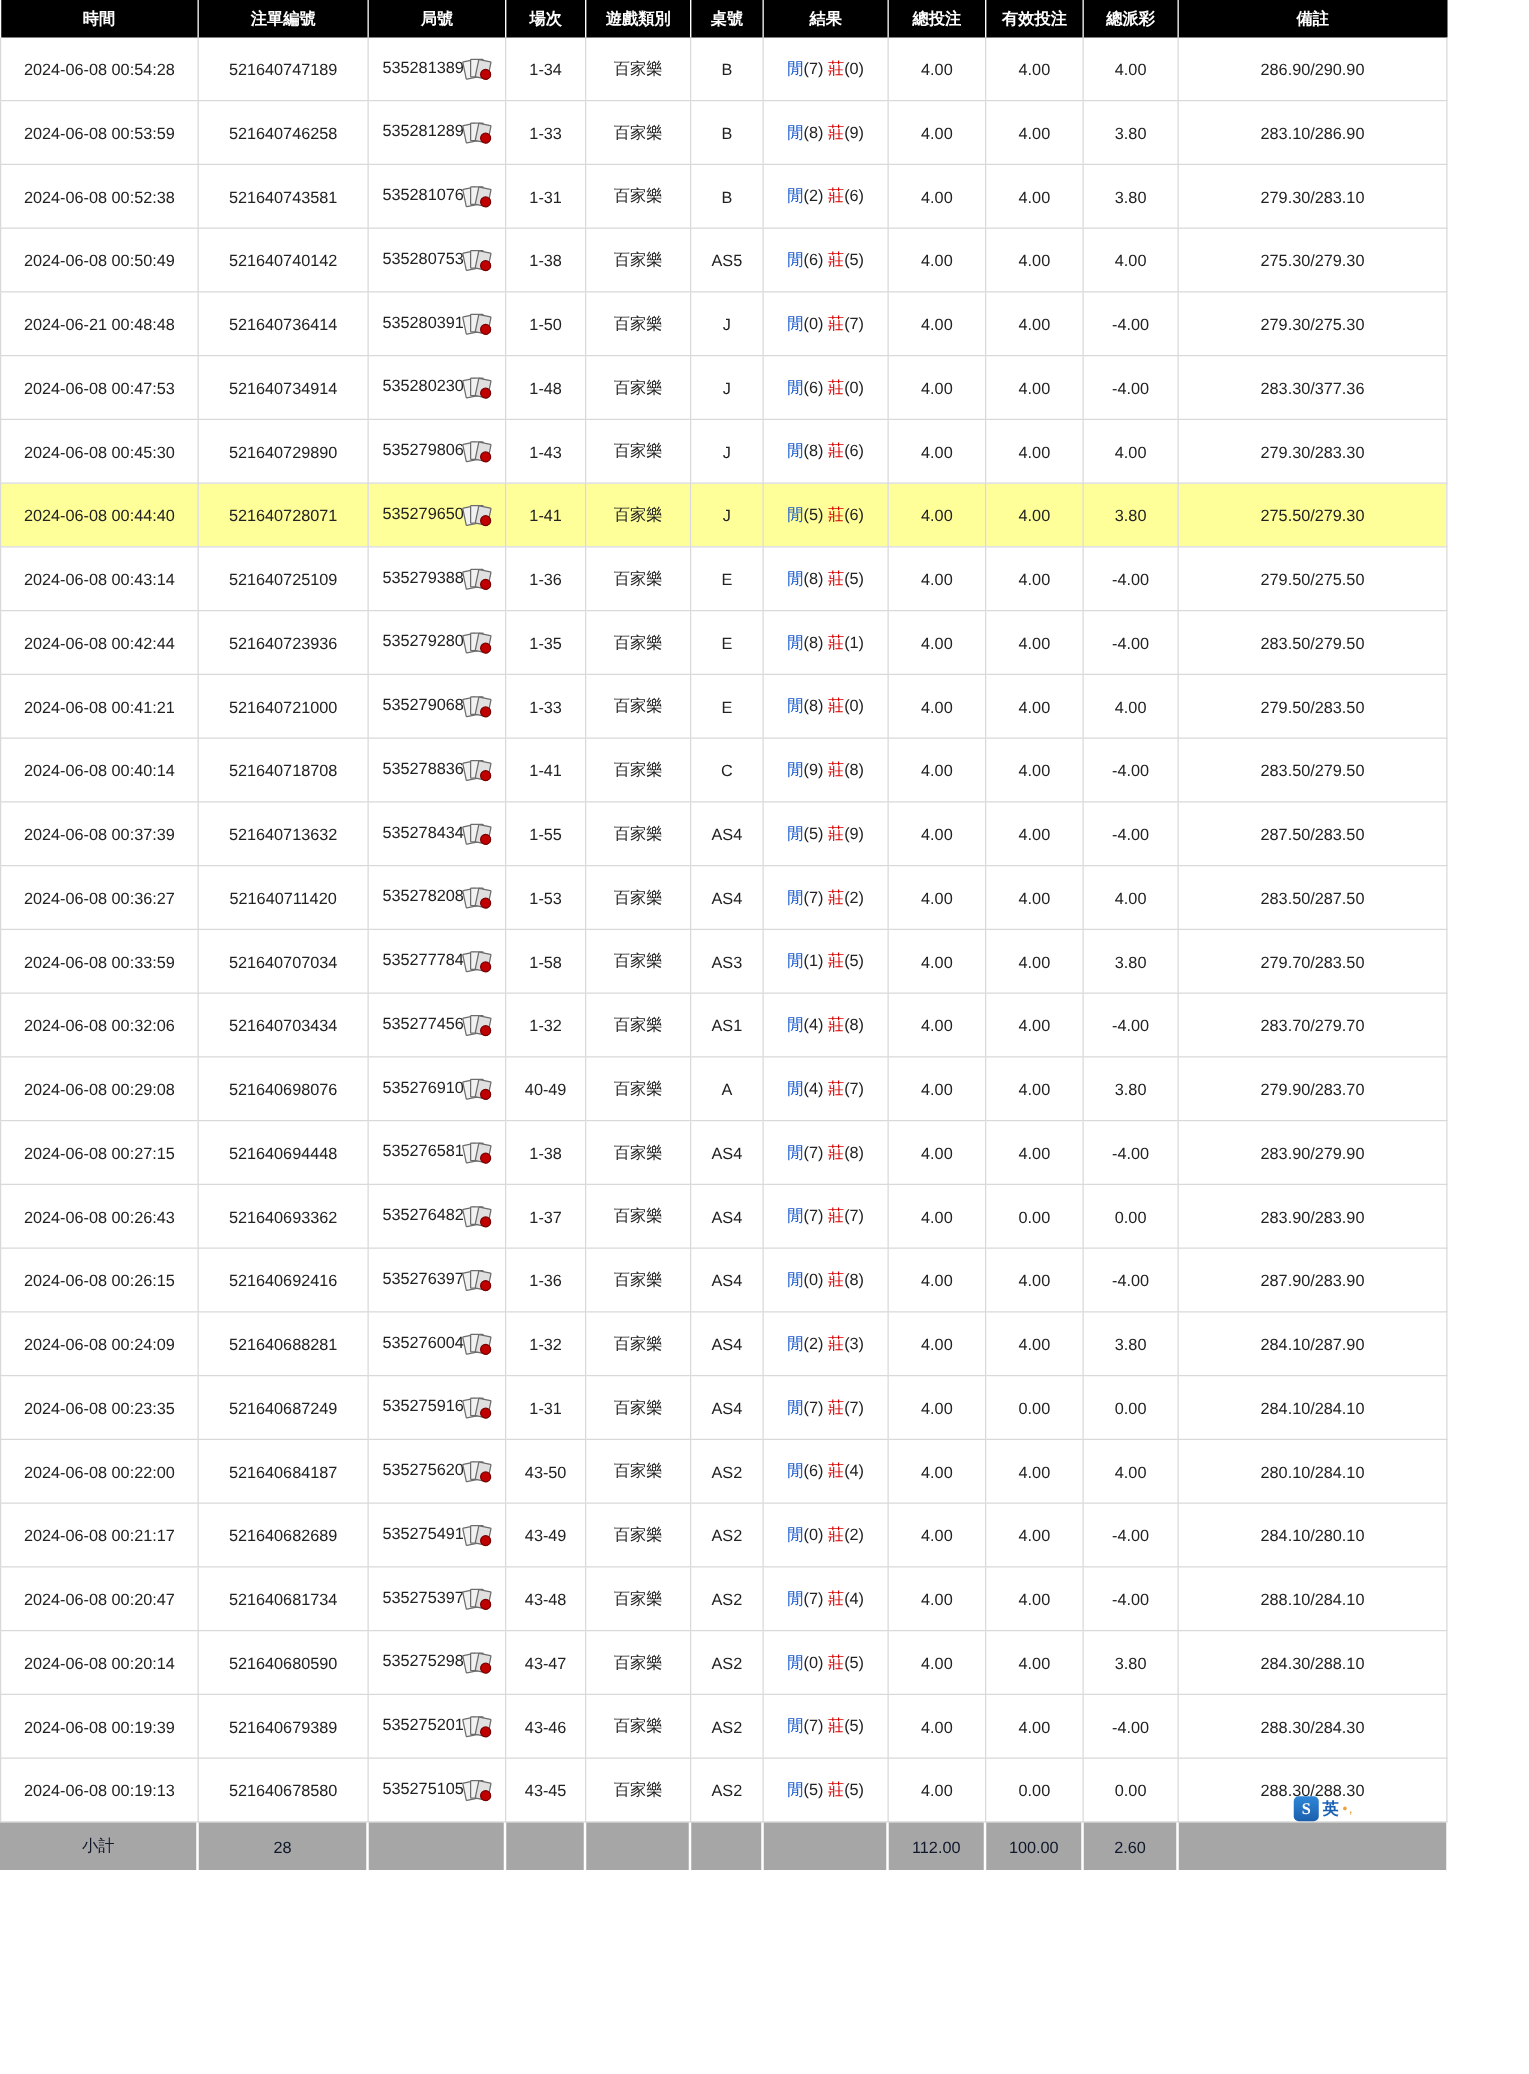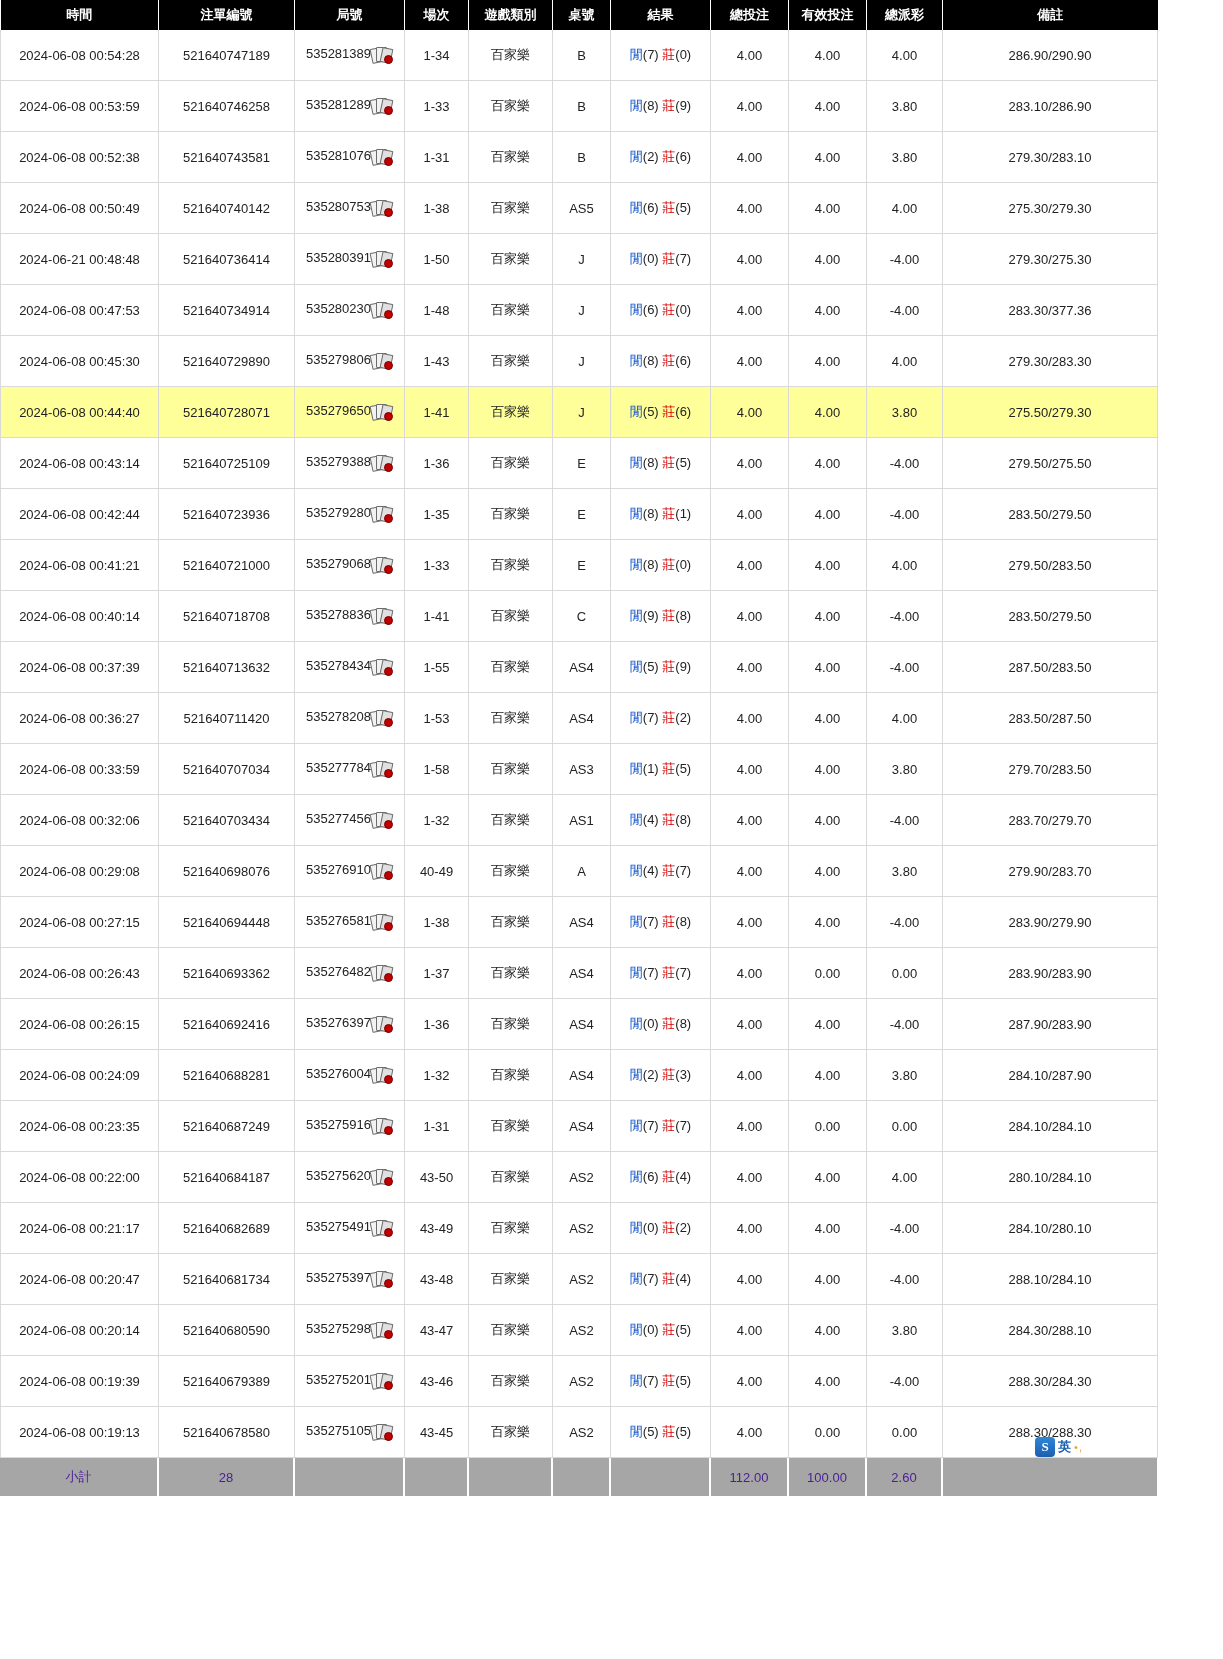--- a/index.html
+++ b/index.html
@@ -108,21 +108,21 @@
 
   
   table.sum-table {
     border-collapse: collapse;
     table-layout: fixed;
     width: 1157px;
   }
   table.sum-table td {
     height: 36px;
     background: #a6a6a6;
-    color: #4c1d95;
+    color: #0f172a;
     font-size: 13px;
     text-align: center;
     border-right: 2px solid #ffffff;
     border-bottom: 2px solid #ffffff;
     white-space: nowrap;
   }
   table.sum-table td:last-child { border-right: none; }
   .sum-label { font-weight: normal; }
 
   

